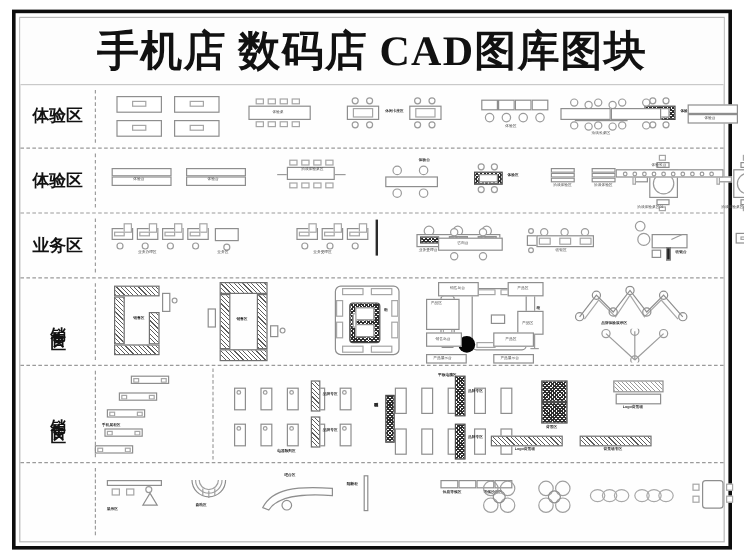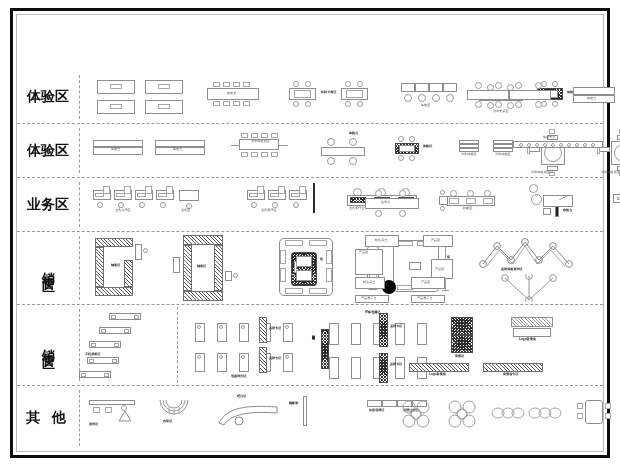--- a/index.html
+++ b/index.html
@@ -168,20 +168,23 @@
     background: #050505;
   }
 </style>
 </head>
 <body>
 
 <div id="sheet">
   <div class="frame-outer"></div>
   <div class="frame-inner"></div>
 
+  <div class="title-band">
+    <div class="title-text">手机店 数码店 CAD图库图块</div>
+  </div>
 
   <div class="table-body">
 
     <div class="row sep" style="top:0px;height:53px;">
       <div class="row-label">体验区</div>
       <div class="label-divider"></div>
       <div class="cell-area">
 
         <div class="blk" style="left:18px;top:9px;">
           <div class="rect" style="left:0;top:0;width:38px;height:14px;"></div>
@@ -728,21 +731,20 @@
           <div class="cap b" style="left:20px;top:10px;">Logo背景墙</div>
         </div>
         <div class="blk" style="left:404px;top:58px;">
           <div class="hatch" style="left:0;top:0;width:60px;height:9px;"></div>
           <div class="cap b" style="left:20px;top:10px;">背景墙专区</div>
         </div>
       </div>
     </div>
 
     <div class="row" style="top:315px;height:64px;">
-      <div class="row-label spaced">其 他</div>
       <div class="label-divider"></div>
       <div class="cell-area">
 
         <div class="blk" style="left:10px;top:14px;">
           <div class="rect" style="left:0;top:0;width:46px;height:5px;"></div>
           <div class="rect thin" style="left:4px;top:7px;width:7px;height:6px;"></div>
           <div class="rect thin" style="left:16px;top:7px;width:7px;height:6px;"></div>
           <div class="circ" style="left:32px;top:5px;width:6px;height:6px;"></div>
           <svg style="position:absolute;left:28px;top:10px;" width="16" height="12" viewBox="0 0 16 12">
             <path d="M2,11 L8,1 L14,11 Z" fill="none" stroke="#8e8e8e" stroke-width="1"></path>

